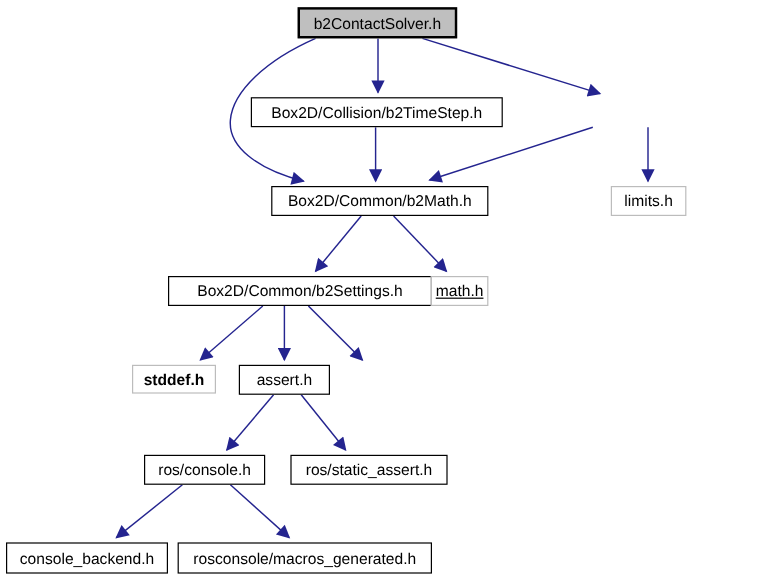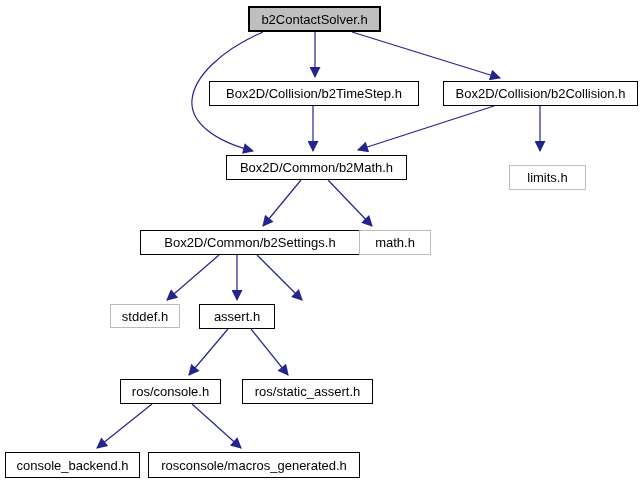--- a/index.html
+++ b/index.html
@@ -70,31 +70,30 @@
     <path class="edge" d="M228,329 L189,375" marker-end="url(#arrow)"></path>
     <path class="edge" d="M251,329 L288,375" marker-end="url(#arrow)"></path>
     <path class="edge" d="M152,404 L97,448" marker-end="url(#arrow)"></path>
     <path class="edge" d="M192,404 L241,448" marker-end="url(#arrow)"></path>
   </svg>
 
   <div class="node root" style="left:248px; top:6px; width:133px; height:26px;">b2ContactSolver.h</div>
 
   <div class="node" style="left:209px; top:81px; width:210px; height:25px;">Box2D/Collision/b2TimeStep.h</div>
 
-  <div class="node" style="left:443px; top:81px; width:195px; height:25px;">Box2D/Collision/b2Collision.h</div>
 
   <div class="node" style="left:226px; top:155px; width:181px; height:25px;">Box2D/Common/b2Math.h</div>
 
-  <div class="node external" style="left:509px; top:165px; width:77px; height:25px;">limits.h</div>
+  <div class="node external" style="left:509px; top:155px; width:63px; height:25px;">limits.h</div>
 
   <div class="node" style="left:140px; top:230px; width:220px; height:25px;">Box2D/Common/b2Settings.h</div>
 
-  <div class="node external" style="left:359px; top:230px; width:72px; height:25px;">math.h</div>
+  <div class="node external" style="left:359px; top:230px; width:48px; height:25px;text-decoration:underline;">math.h</div>
 
-  <div class="node external" style="left:110px; top:304px; width:70px; height:24px;">stddef.h</div>
+  <div class="node external" style="left:110px; top:304px; width:70px; height:24px;font-weight:bold;">stddef.h</div>
 
   <div class="node" style="left:199px; top:304px; width:76px; height:25px;">assert.h</div>
 
 
   <div class="node" style="left:120px; top:379px; width:101px; height:25px;">ros/console.h</div>
 
   <div class="node" style="left:242px; top:379px; width:131px; height:25px;">ros/static_assert.h</div>
 
   <div class="node" style="left:5px; top:452px; width:135px; height:26px;">console_backend.h</div>
 

